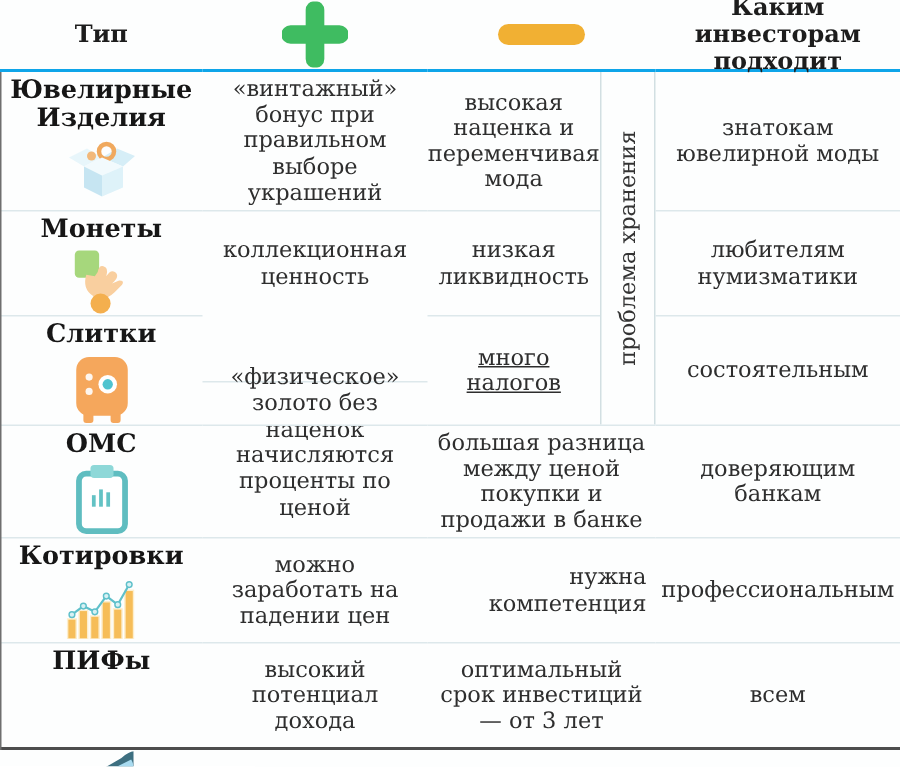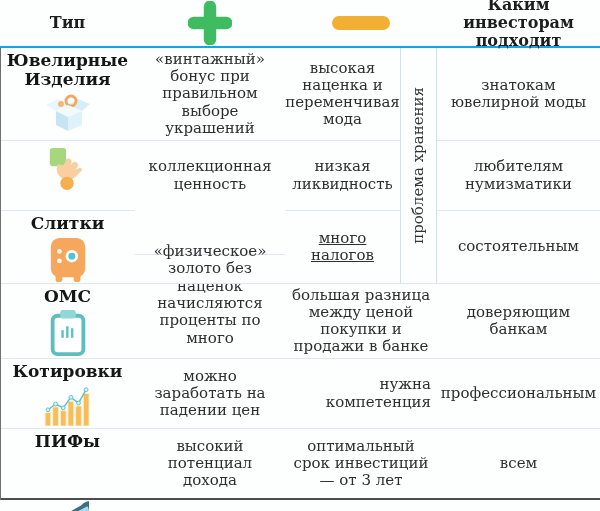--- a/index.html
+++ b/index.html
@@ -57,20 +57,21 @@
         <polygon points="12,20 24,14 38,20 24,26" fill="#f2fafd"></polygon>
         <polygon points="12,20 24,26 24,40 12,34" fill="#c6e5f2"></polygon>
         <polygon points="24,26 38,20 38,34 24,40" fill="#def2f9"></polygon>
       </svg>
     </div>
     <div class="cell" style="grid-column:2;grid-row:2;">«винтажный» бонус при правильном выборе украшений</div>
     <div class="cell" style="grid-column:3;grid-row:2;">высокая наценка и переменчивая мода</div>
     <div class="cell" style="grid-column:5;grid-row:2;">знатокам ювелирной моды</div>
 
     <div class="cell typecell bt" style="grid-column:1;grid-row:3;">
+      <div class="rowtitle">Монеты</div>
       <svg class="rowicon" width="42" height="44" viewBox="0 0 44 46">
         <rect x="3" y="1" width="17" height="19" rx="3" fill="#a6d77c"></rect>
         <path d="M11 18 Q8 28 16 33 Q24 37 31 30 L36 25 Q38 22 34 22 L29 24
                  Q35 19 31 16 Q28 14 25 19 Q27 13 23 12 Q20 11 19 16 L17 19 Z" fill="#f9cf9f"></path>
         <circle cx="21" cy="38" r="7" fill="#f4af4e"></circle>
       </svg>
     </div>
     <div class="cell bt" style="grid-column:2;grid-row:3;">коллекционная ценность</div>
     <div class="cell bt" style="grid-column:3;grid-row:3;">низкая ликвидность</div>
     <div class="cell bt" style="grid-column:5;grid-row:3;">любителям нумизматики</div>
@@ -94,21 +95,21 @@
     <div class="cell typecell bt" style="grid-column:1;grid-row:5;">
       <div class="rowtitle">ОМС</div>
       <svg class="rowicon" width="38" height="48" viewBox="0 0 38 50">
         <rect x="3" y="7" width="32" height="40" rx="5" fill="#ffffff" stroke="#5fbdc0" stroke-width="4"></rect>
         <rect x="11" y="1" width="16" height="9" rx="2.5" fill="#8ed8d8"></rect>
         <rect x="12" y="22" width="2.6" height="8" fill="#63c2c4"></rect>
         <rect x="17" y="18" width="2.6" height="12" fill="#63c2c4"></rect>
         <rect x="22" y="20" width="2.6" height="10" fill="#63c2c4"></rect>
       </svg>
     </div>
-    <div class="cell bt" style="grid-column:2;grid-row:5;">начисляются проценты по много</div>
+    <div class="cell bt" style="grid-column:2;grid-row:5;">начисляются проценты по ценой</div>
     <div class="cell bt span2" style="grid-row:5;">большая разница между ценой покупки и продажи в банке</div>
     <div class="cell bt" style="grid-column:5;grid-row:5;">доверяющим банкам</div>
 
     <div class="cell typecell bt" style="grid-column:1;grid-row:6;">
       <div class="rowtitle">Котировки</div>
       <svg class="rowicon" width="54" height="42" viewBox="0 0 54 44">
         <rect x="3" y="30" width="6" height="14" fill="#f6bd58" stroke="#fdeecd" stroke-width="1"></rect>
         <rect x="11" y="24" width="6" height="20" fill="#f6bd58" stroke="#fdeecd" stroke-width="1"></rect>
         <rect x="19" y="28" width="6" height="16" fill="#f6bd58" stroke="#fdeecd" stroke-width="1"></rect>
         <rect x="27" y="18" width="6" height="26" fill="#f6bd58" stroke="#fdeecd" stroke-width="1"></rect>

